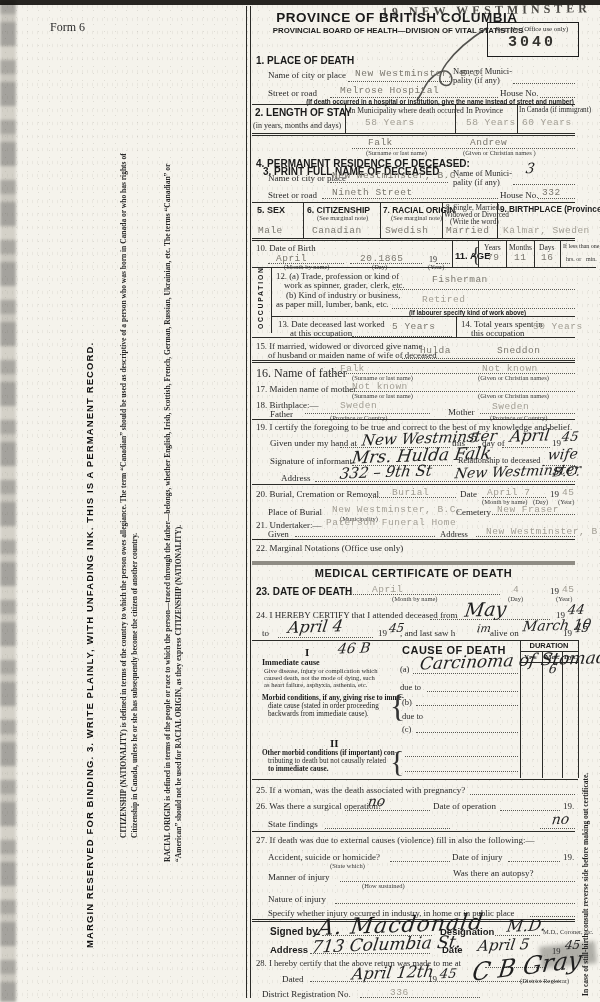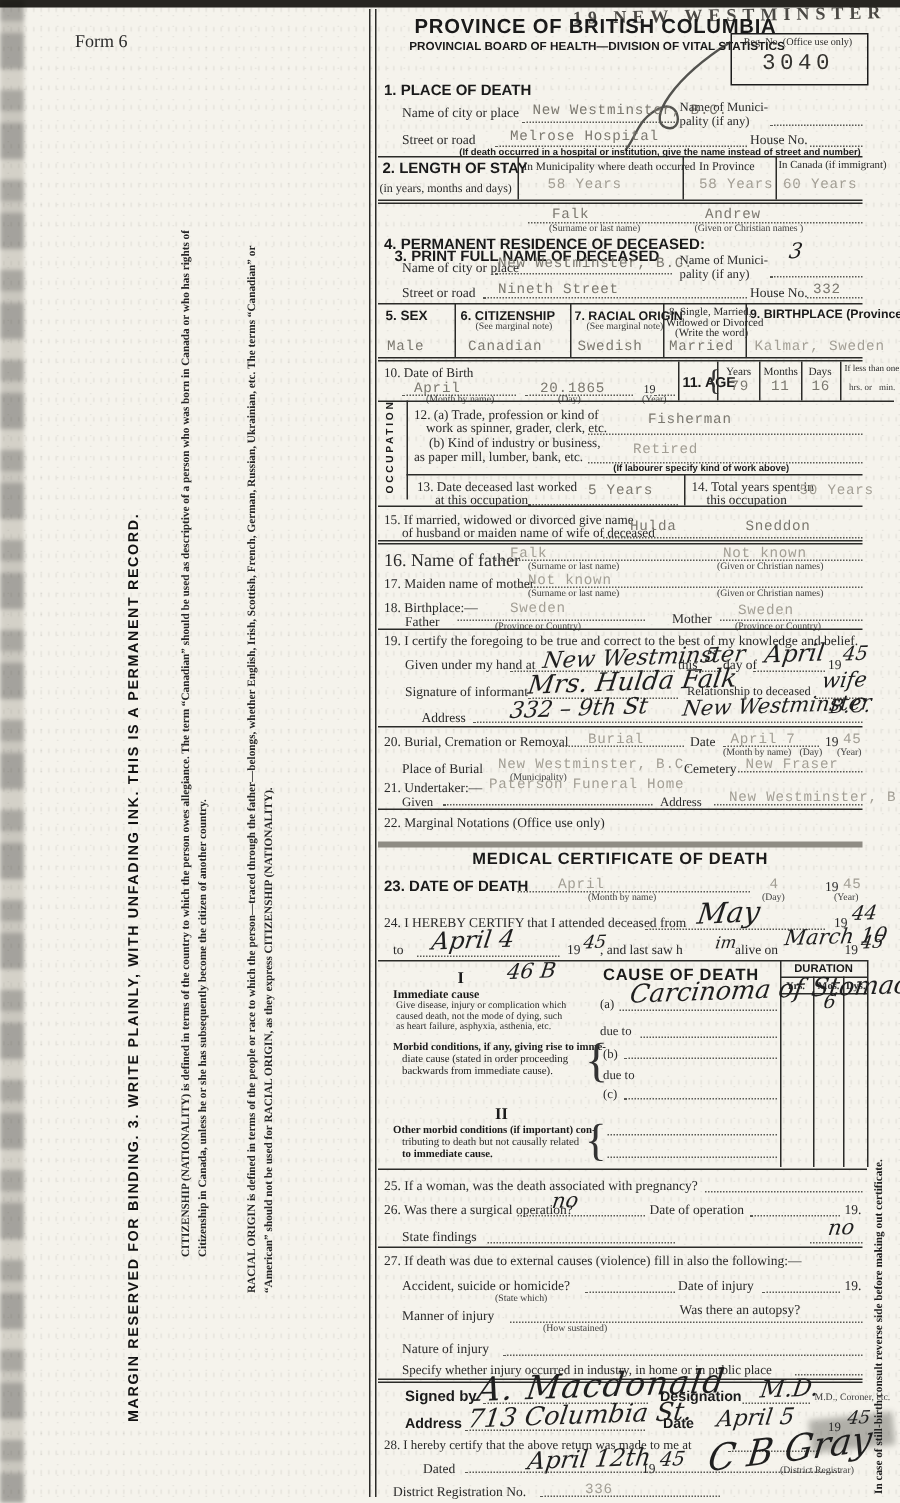--- a/index.html
+++ b/index.html
@@ -41,21 +41,21 @@
   <div class="abs rot" style="left:118px;top:838px;width:706px;font-size:7.5px;line-height:11px;font-weight:bold;color:#262626;white-space:normal;font-family:'Liberation Serif',serif;">CITIZENSHIP (NATIONALITY) is defined in terms of the country to which the person owes allegiance.  The term “Canadian” should be used as descriptive of a person who was born in Canada or who has rights of Citizenship in Canada, unless he or she has subsequently become the citizen of another country.</div>
   <div class="abs rot" style="left:162px;top:862px;width:736px;font-size:7.5px;line-height:11px;font-weight:bold;color:#262626;white-space:normal;font-family:'Liberation Serif',serif;">RACIAL ORIGIN is defined in terms of the people or race to which the person—traced through the father—belongs, whether English, Irish, Scottish, French, German, Russian, Ukrainian, etc.  The terms “Canadian” or “American” should not be used for RACIAL ORIGIN, as they express CITIZENSHIP (NATIONALITY).</div>
 
   <div class="abs rot b" style="left:581px;top:996px;width:430px;font-size:7.5px;font-family:'Liberation Serif',serif;color:#1d1d1d;">In case of still-birth consult reverse side before making out certificate.</div>
 
   <span class="abs b" style="left:382px;top:3px;font-size:12px;letter-spacing:4px;color:#2e2c28;opacity:.85;transform:rotate(-1deg);font-family:'Liberation Serif',serif;">19 NEW WESTMINSTER</span>
   <div class="abs b ctr" style="left:248px;top:26px;width:300px;font-size:7.8px;">PROVINCIAL BOARD OF HEALTH—DIVISION OF VITAL STATISTICS</div>
   <div class="abs b ctr" style="left:252px;top:10px;width:290px;font-size:13.5px;letter-spacing:.5px;">PROVINCE OF BRITISH COLUMBIA</div>
   <div class="abs" style="left:487px;top:22px;width:90px;height:33px;border:1.6px solid #1c1c1c;"></div>
   <div class="abs ctr r" style="left:489px;top:25px;width:86px;font-size:6.8px;">Reg. No. (Office use only)</div>
-  <div class="abs ctr" style="left:489px;top:34px;width:86px;font-size:15px;letter-spacing:3px;color:#33322e;font-family:'Liberation Mono',monospace;">3040</div>
+  <div class="abs ctr" style="left:489px;top:34px;width:86px;font-size:15px;letter-spacing:3px;color:#33322e;font-family:'Liberation Mono',monospace;font-weight:bold;">3040</div>
   <svg class="abs" style="left:415px;top:24px;" width="78" height="78" viewBox="0 0 78 78">
     <path d="M72,4 C34,28 16,56 29,61 C41,65 39,42 25,48 C10,55 9,68 2,76" stroke="#2a2a28" stroke-width="1.6" fill="none" opacity=".8"></path>
   </svg>
 
   <span class="abs b" style="left:256px;top:55px;font-size:10px;">1. PLACE OF DEATH</span>
   <span class="abs r" style="left:268px;top:70px;font-size:9px;">Name of city or place</span>
   <span class="abs tw" style="left:355px;top:68px;">New Westminster, B.C.</span>
   <div class="abs dl" style="left:348px;top:80px;width:102px;"></div>
   <span class="abs r" style="left:453px;top:66px;font-size:8.5px;">Name of Munici-</span>
   <span class="abs r" style="left:453px;top:75px;font-size:8.5px;">pality (if any)</span>

